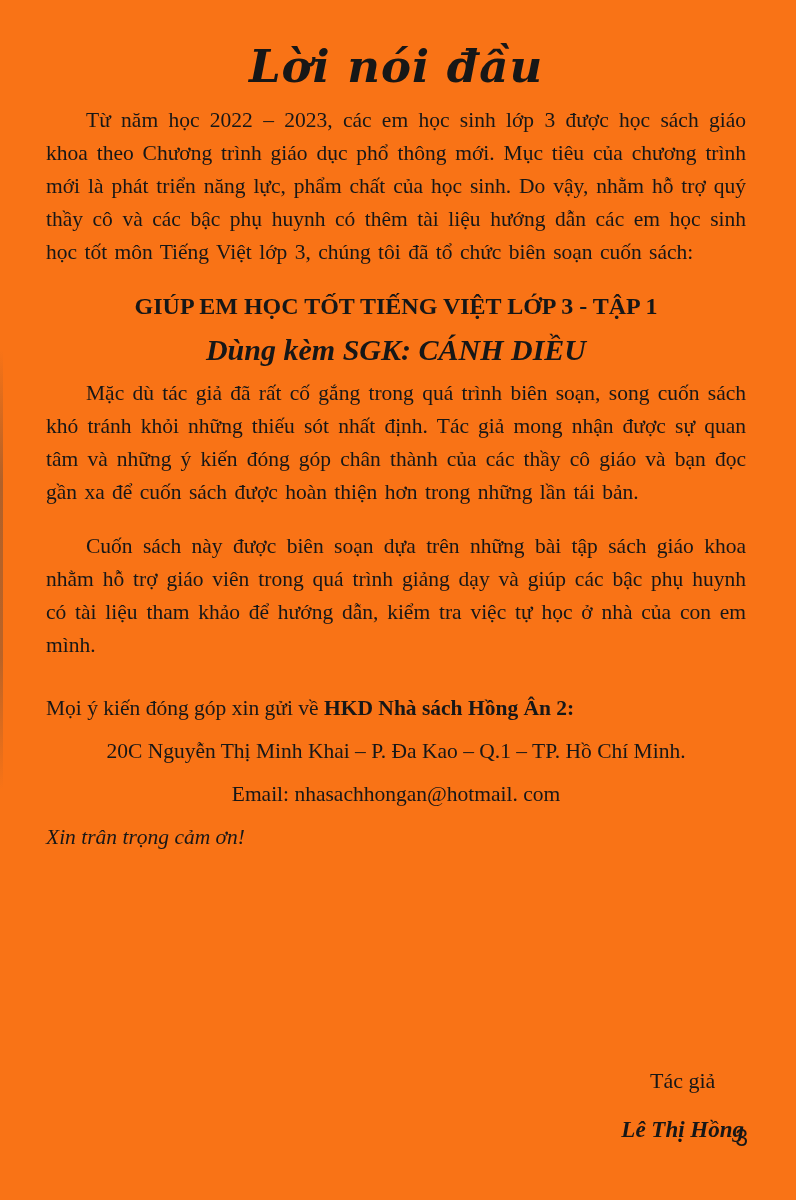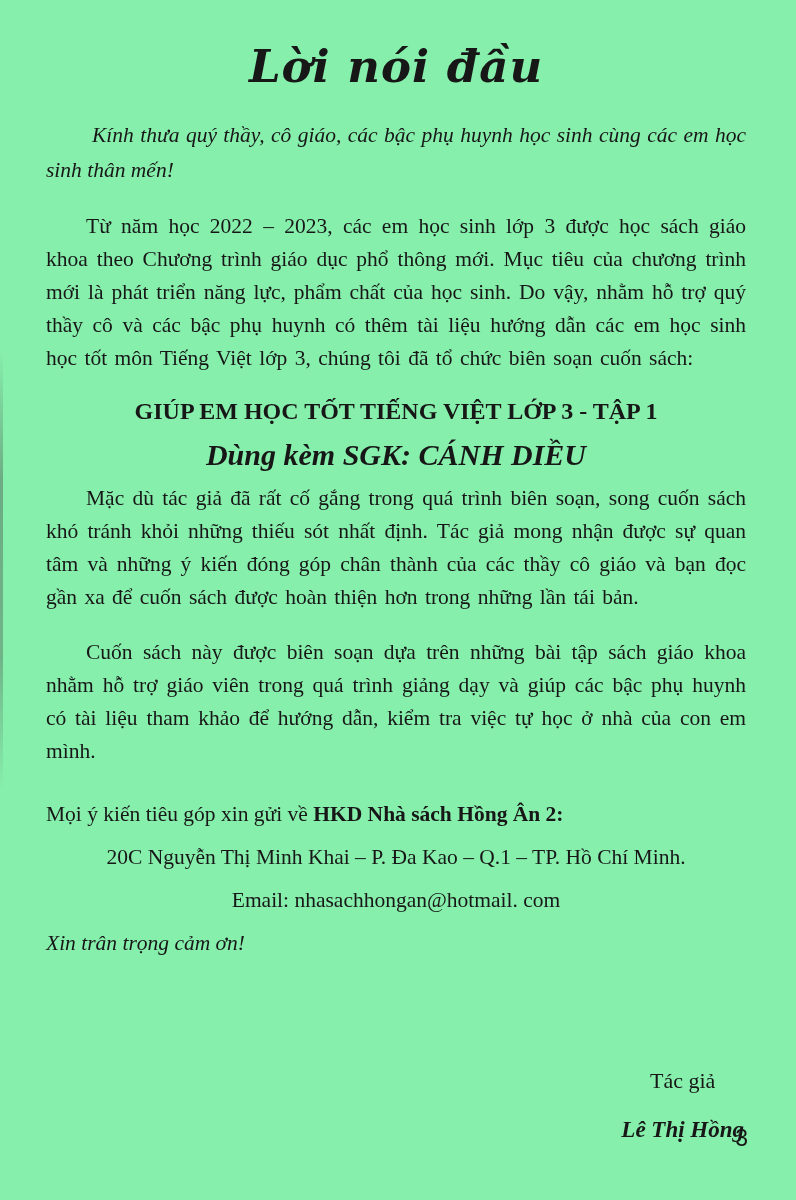--- a/index.html
+++ b/index.html
@@ -5,21 +5,21 @@
   html, body {
     margin: 0;
     padding: 0;
     background: #e8e8e8;
   }
   .page {
     position: relative;
     width: 796px;
     height: 1200px;
     margin: 0 auto;
-    background: #86efac;
+    background: #f97316;
     color: #171717;
     font-family: "Liberation Serif", "DejaVu Serif", serif;
     font-size: 21.5px;
     line-height: 33px;
     overflow: hidden;
   }
   
   .page::before {
     content: "";
     position: absolute;
@@ -119,35 +119,34 @@
   }
 </style>
 </head>
 <body>
 
 <div class="page">
   <div class="content">
 
     <h1 class="page-title">Lời nói đầu</h1>
 
-    <p class="greeting">Kính thưa quý thầy, cô giáo, các bậc phụ huynh học sinh cùng các em học sinh thân mến!</p>
 
     <p class="para">Từ năm học 2022 – 2023, các em học sinh lớp 3 được học sách giáo khoa theo Chương trình giáo dục phổ thông mới. Mục tiêu của chương trình mới là phát triển năng lực, phẩm chất của học sinh. Do vậy, nhằm hỗ trợ quý thầy cô và các bậc phụ huynh có thêm tài liệu hướng dẫn các em học sinh học tốt môn Tiếng Việt lớp 3, chúng tôi đã tổ chức biên soạn cuốn sách:</p>
 
     <div class="book-title">GIÚP EM HỌC TỐT TIẾNG VIỆT LỚP 3 - TẬP 1</div>
 
     <div class="book-subtitle">Dùng kèm SGK: CÁNH DIỀU</div>
 
     <p class="para para-closing">Mặc dù tác giả đã rất cố gắng trong quá trình biên soạn, song cuốn sách khó tránh khỏi những thiếu sót nhất định. Tác giả mong nhận được sự quan tâm và những ý kiến đóng góp chân thành của các thầy cô giáo và bạn đọc gần xa để cuốn sách được hoàn thiện hơn trong những lần tái bản.</p>
 
     <p class="para">Cuốn sách này được biên soạn dựa trên những bài tập sách giáo khoa nhằm hỗ trợ giáo viên trong quá trình giảng dạy và giúp các bậc phụ huynh có tài liệu tham khảo để hướng dẫn, kiểm tra việc tự học ở nhà của con em mình.</p>
 
     <div class="contact-block">
       <div class="contact-line">
-        <span>Mọi ý kiến tiêu góp xin gửi về </span><span class="contact-name">HKD Nhà sách Hồng Ân 2:</span>
+        <span>Mọi ý kiến đóng góp xin gửi về </span><span class="contact-name">HKD Nhà sách Hồng Ân 2:</span>
       </div>
       <div class="address-line">20C Nguyễn Thị Minh Khai – P. Đa Kao – Q.1 – TP. Hồ Chí Minh.</div>
       <div class="email-line">Email: nhasachhongan@hotmail. com</div>
       <div class="thanks-line">Xin trân trọng cảm ơn!</div>
     </div>
 
   </div>
 
   <div class="author-block">
     <div class="author-label">Tác giả</div>

